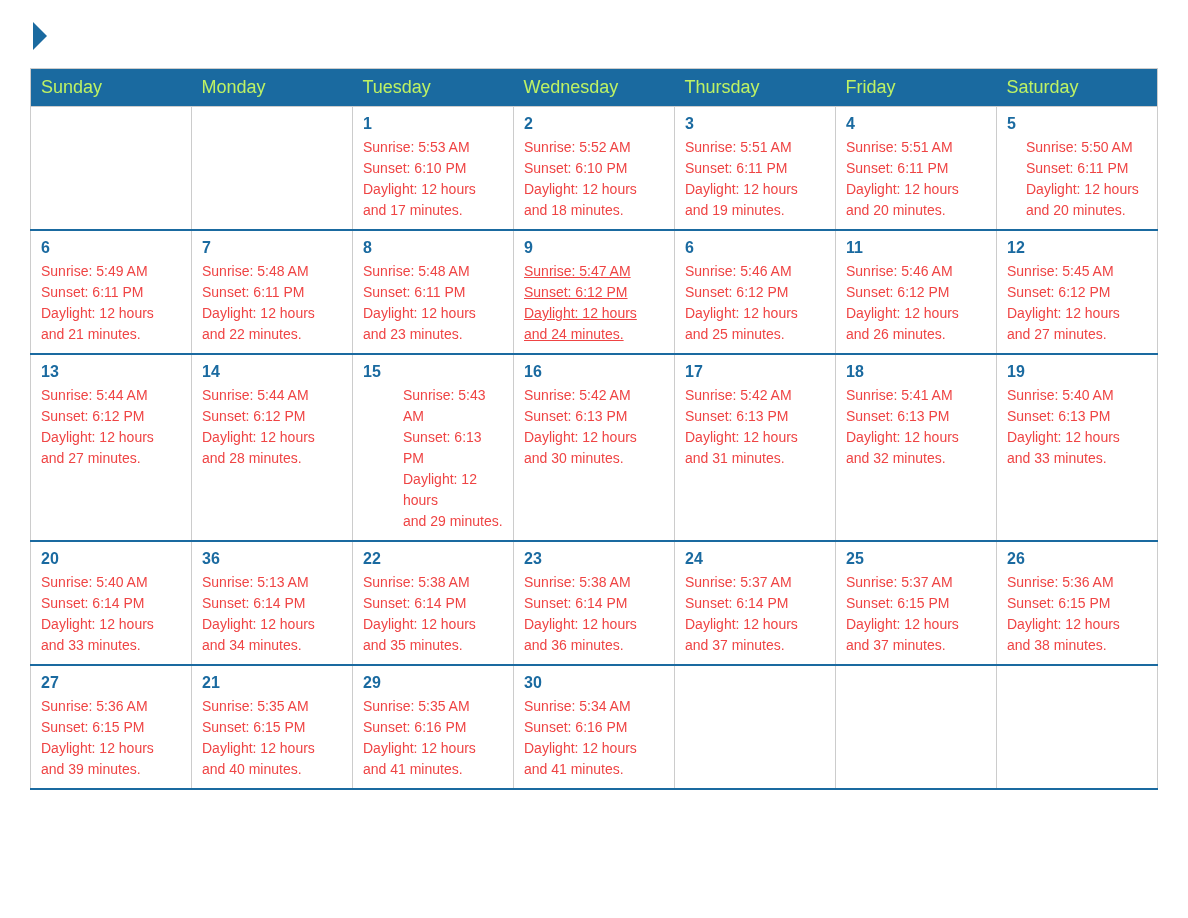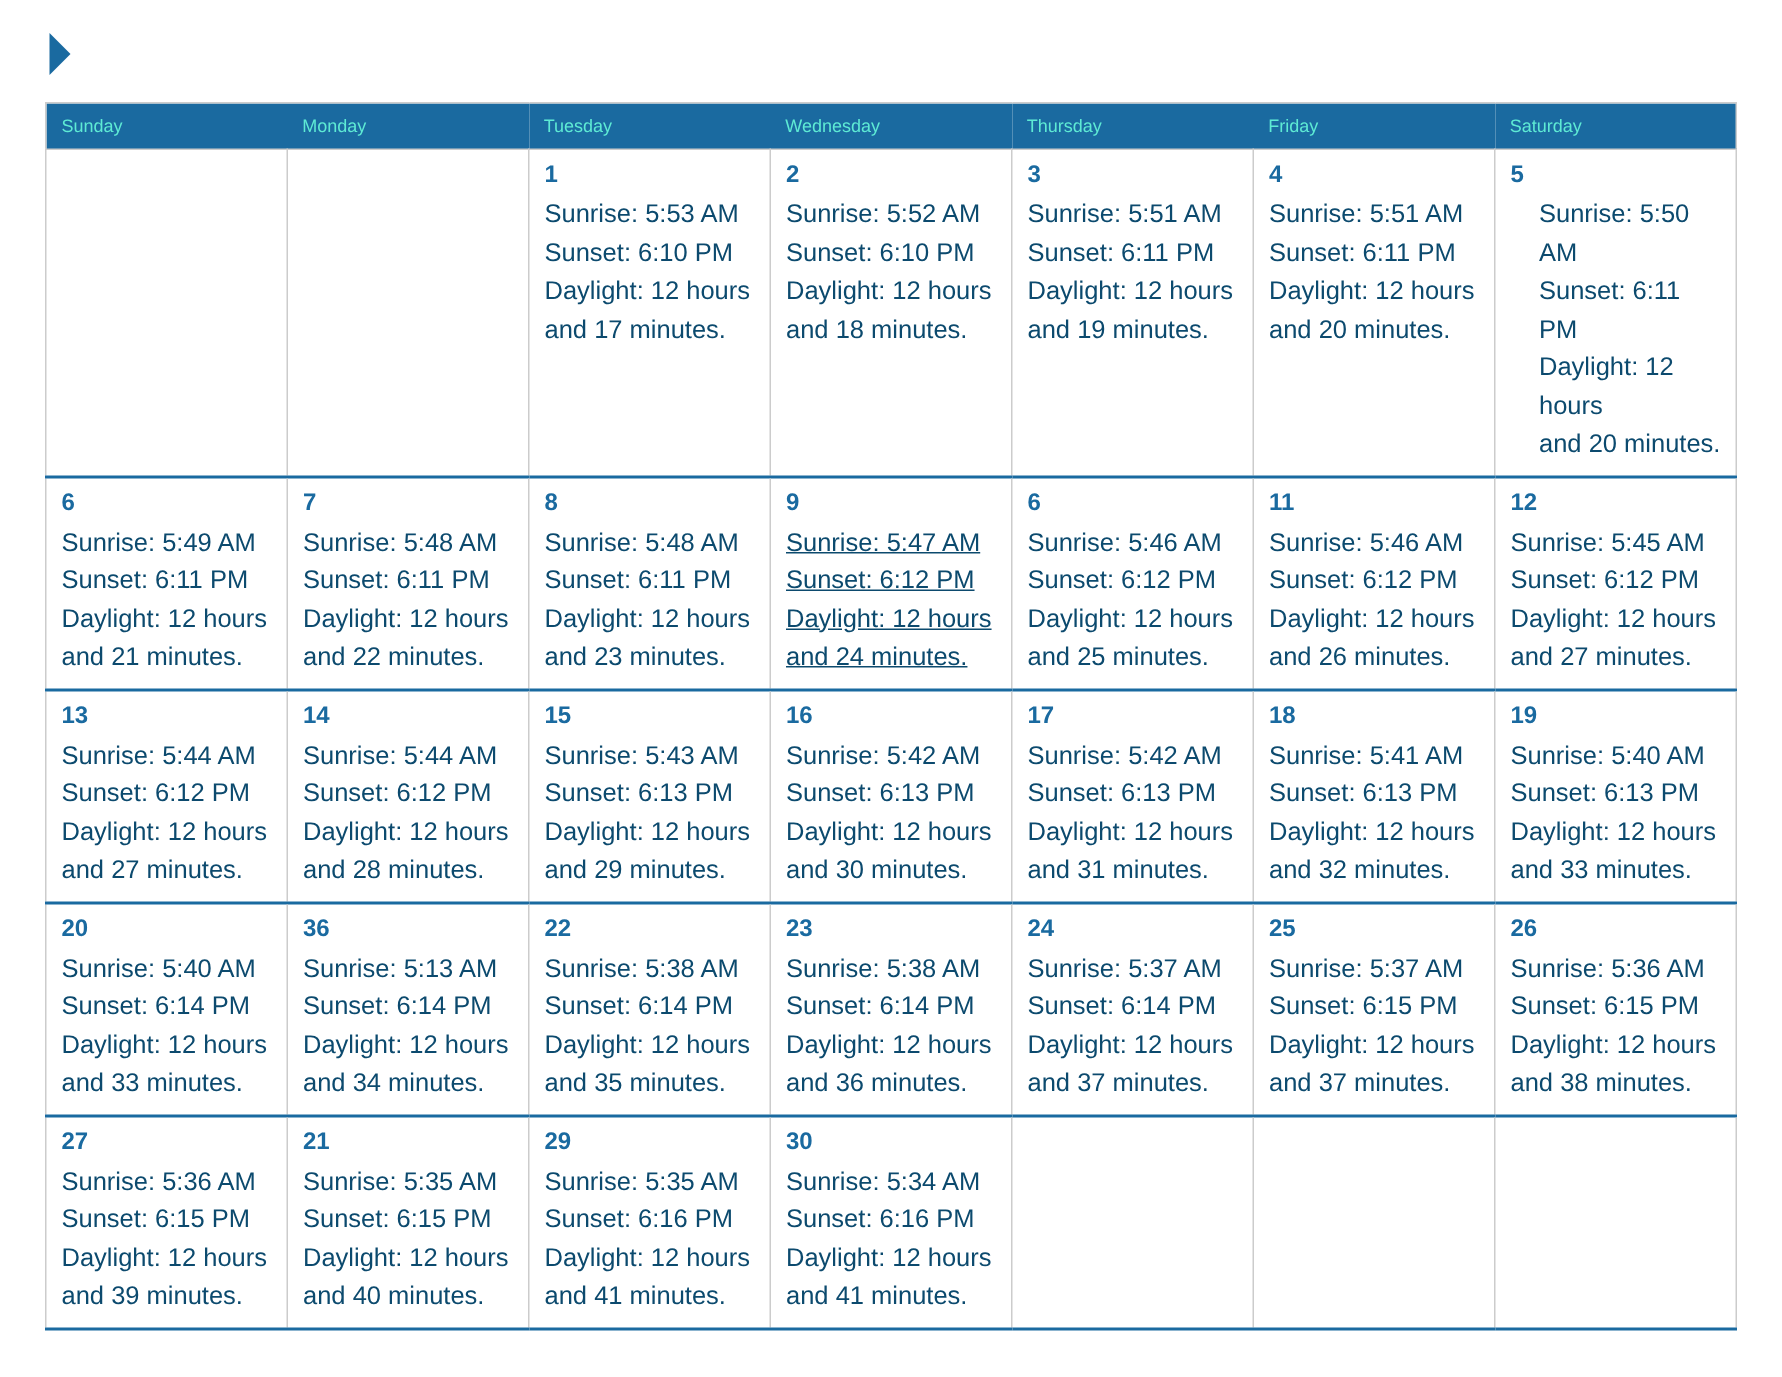--- a/index.html
+++ b/index.html
@@ -62,22 +62,22 @@
       color: #555;
       margin-top: 5px;
     }
     .calendar {
       width: 100%;
       border-collapse: collapse;
       border: 1px solid #ccc;
     }
     .calendar th {
       background-color: #1a6aa0;
-      color: #5eead4;
-      font-size: 12px;
+      color: #bef264;
+      font-size: 18px;
       font-weight: normal;
       padding: 8px 10px;
       text-align: left;
       border: 1px solid #1558888;
     }
     .calendar td {
       vertical-align: top;
       padding: 8px 10px;
       border: 1px solid #ccc;
       width: calc(100% / 7);
@@ -86,22 +86,22 @@
       color: #333;
     }
     .day-number {
       font-size: 16px;
       font-weight: bold;
       color: #1a6aa0;
       display: block;
       margin-bottom: 4px;
     }
     .day-info {
-      font-size: 17px;
-      color: #0c4a6e;
+      font-size: 14px;
+      color: #ef4444;
       line-height: 1.5;
     }
     .empty-cell {
       background: #fff;
     }
     .week-row td {
       border-bottom: 2px solid #1a6aa0;
     }
   </style>
 </head>
@@ -234,21 +234,21 @@
         </td>
         <td>
           <span class="day-number">14</span>
           <div class="day-info" style="white-space: pre-line;">Sunrise: 5:44 AM
 Sunset: 6:12 PM
 Daylight: 12 hours
 and 28 minutes.</div>
         </td>
         <td>
           <span class="day-number">15</span>
-          <div class="day-info" style="white-space: pre-line;">Sunrise: 5:43 AM
+          <div class="day-info" style="white-space: pre-line; margin-left: 40px;">Sunrise: 5:43 AM
 Sunset: 6:13 PM
 Daylight: 12 hours
 and 29 minutes.</div>
         </td>
         <td>
           <span class="day-number">16</span>
           <div class="day-info" style="white-space: pre-line;">Sunrise: 5:42 AM
 Sunset: 6:13 PM
 Daylight: 12 hours
 and 30 minutes.</div>

